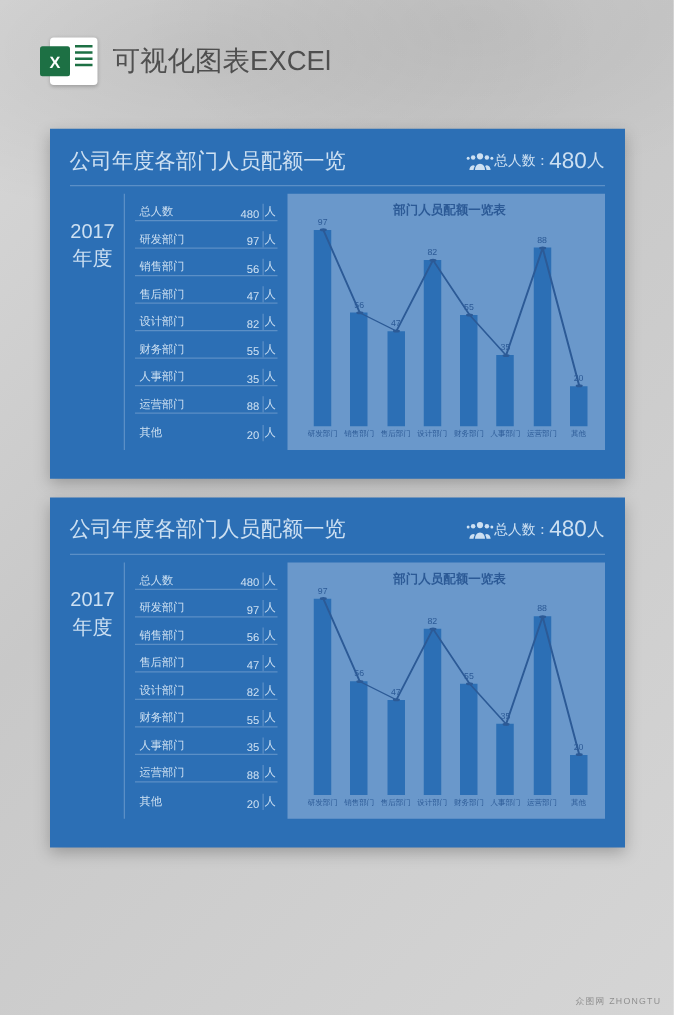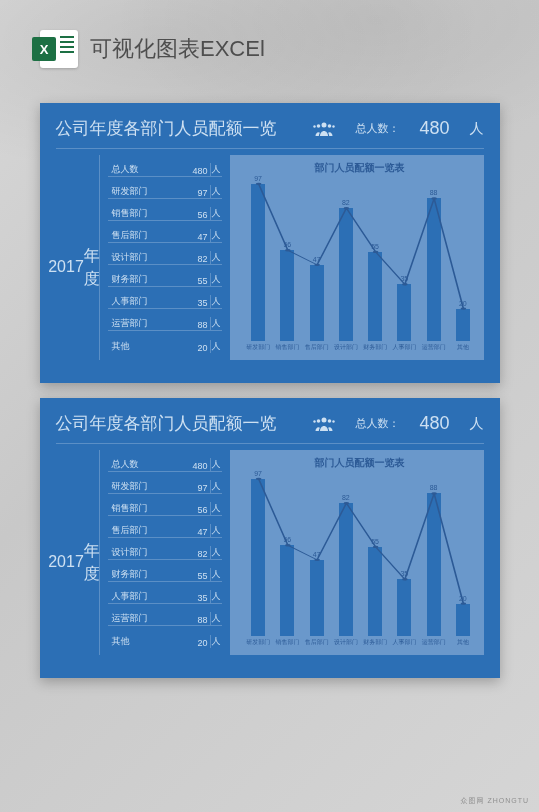--- a/index.html
+++ b/index.html
@@ -6,28 +6,28 @@
 body{width:539px;height:812px;background:linear-gradient(135deg,#d8d8d8 0%,#c8c8c8 40%,#d5d5d5 100%);font-family:"Microsoft YaHei","SimHei",sans-serif;position:relative;overflow:hidden}
 .shadow{position:absolute;top:0;left:0;width:539px;height:200px;background:radial-gradient(ellipse at 30% 20%,rgba(0,0,0,0.08) 0%,transparent 60%),radial-gradient(ellipse at 70% 10%,rgba(0,0,0,0.06) 0%,transparent 50%);pointer-events:none}
 .header{display:flex;align-items:center;padding:30px 40px 20px 40px;gap:12px}
 .xl-icon{width:38px;height:38px;background:#fff;border-radius:3px;display:flex;align-items:center;justify-content:center;position:relative;box-shadow:0 1px 3px rgba(0,0,0,0.2)}
 .xl-icon::before{content:"";position:absolute;left:-8px;width:24px;height:24px;background:#1d7044;border-radius:2px;display:flex;align-items:center;justify-content:center}
 .xl-icon-x{position:absolute;left:-8px;width:24px;height:24px;display:flex;align-items:center;justify-content:center;color:#fff;font-weight:bold;font-size:13px;z-index:1}
 .xl-lines{position:absolute;right:4px;top:6px;width:14px}
 .xl-lines div{height:2px;background:#1d7044;margin-bottom:3px}
 .header-title{color:#555;font-size:22px;font-weight:400}
 .panel{width:460px;height:280px;background:#2c6fb5;margin:15px auto;box-shadow:0 4px 12px rgba(0,0,0,0.25);padding:14px 16px;position:relative}
-.panel-header{display:flex;align-items:center;gap:20px;border-bottom:1px solid #5b8fc6;padding-bottom:8px}
+.panel-header{display:flex;align-items:center;gap:0;border-bottom:1px solid #5b8fc6;padding-bottom:8px}
 .panel-title{color:#cde0f2;font-size:17px;font-weight:400;flex:1}
 .people-icon{color:#cde0f2}
 .total-label{color:#cde0f2;font-size:11px}
 .total-value{color:#cde0f2;font-size:18px}
 .total-unit{color:#cde0f2;font-size:14px}
 .panel-body{display:flex;margin-top:6px;gap:8px}
-.side-year{writing-mode:horizontal-tb;color:#cde0f2;font-size:16px;display:flex;flex-direction:row;align-items:center;justify-content:center;width:44px;border-right:1px solid #5b8fc6;padding-right:6px;padding-top:20px;height:205px}
+.side-year{writing-mode:horizontal-tb;color:#cde0f2;font-size:16px;display:flex;flex-direction:column;align-items:center;width:44px;border-right:1px solid #5b8fc6;padding-right:6px;padding-top:20px;height:205px}
 .side-year span{line-height:1.4}
 .data-table{width:114px}
 .data-table .row{display:flex;align-items:flex-end;border-bottom:1px solid #5b8fc6;height:22px;color:#cde0f2;font-size:9px}
 .data-table .row:last-child{border-bottom:none}
 .data-table .row .lbl{flex:1;padding-left:4px}
 .data-table .row .val{text-align:right;padding-right:2px;width:26px}
 .data-table .row .suf{width:12px;border-left:1px solid #5b8fc6;text-align:center}
 .chart{flex:1;background:#6a98cb;position:relative;height:205px;padding:6px 4px 4px 10px}
 .chart-title{color:#2c5a96;text-align:center;font-size:10px;font-weight:bold;margin-bottom:4px}
 .chart-area{position:relative;height:162px;margin-left:4px;margin-right:2px}

